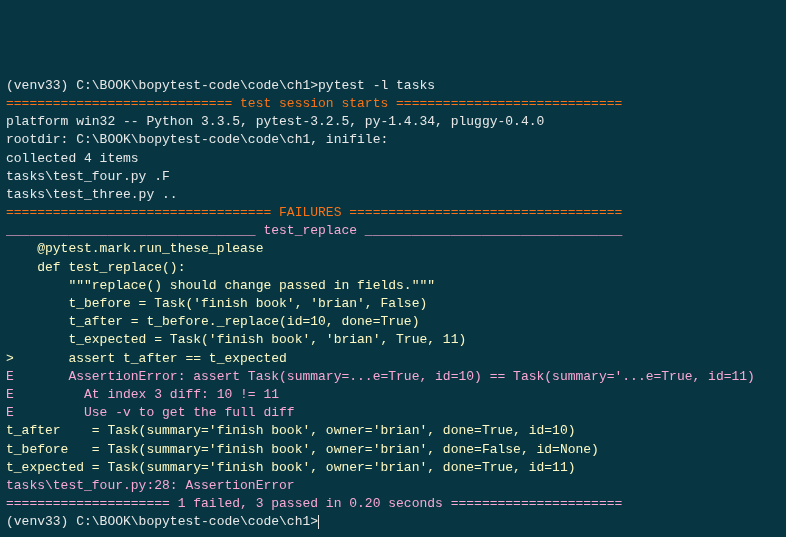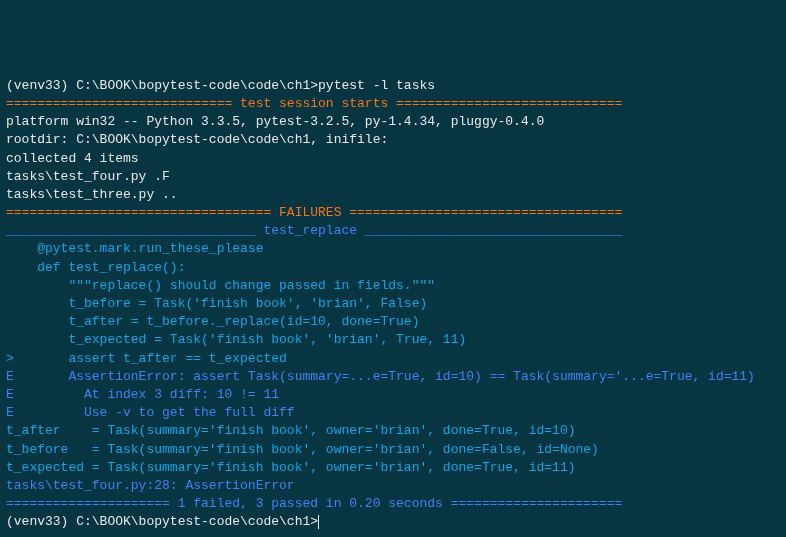--- a/index.html
+++ b/index.html
@@ -22,24 +22,24 @@
     .line {
       display: block;
     }
     .cyan {
       color: #f97316;
     }
     .white {
       color: #e8e8e8;
     }
     .red {
-      color: #3b82f6;
+      color: #f9a8d4;
     }
     .gray {
-      color: #0ea5e9;
+      color: #fef9c3;
     }
     .cursor {
       display: inline-block;
       width: 1px;
       height: 14px;
       background-color: #e8e8e8;
       vertical-align: text-bottom;
     }
   </style>
 </head>

